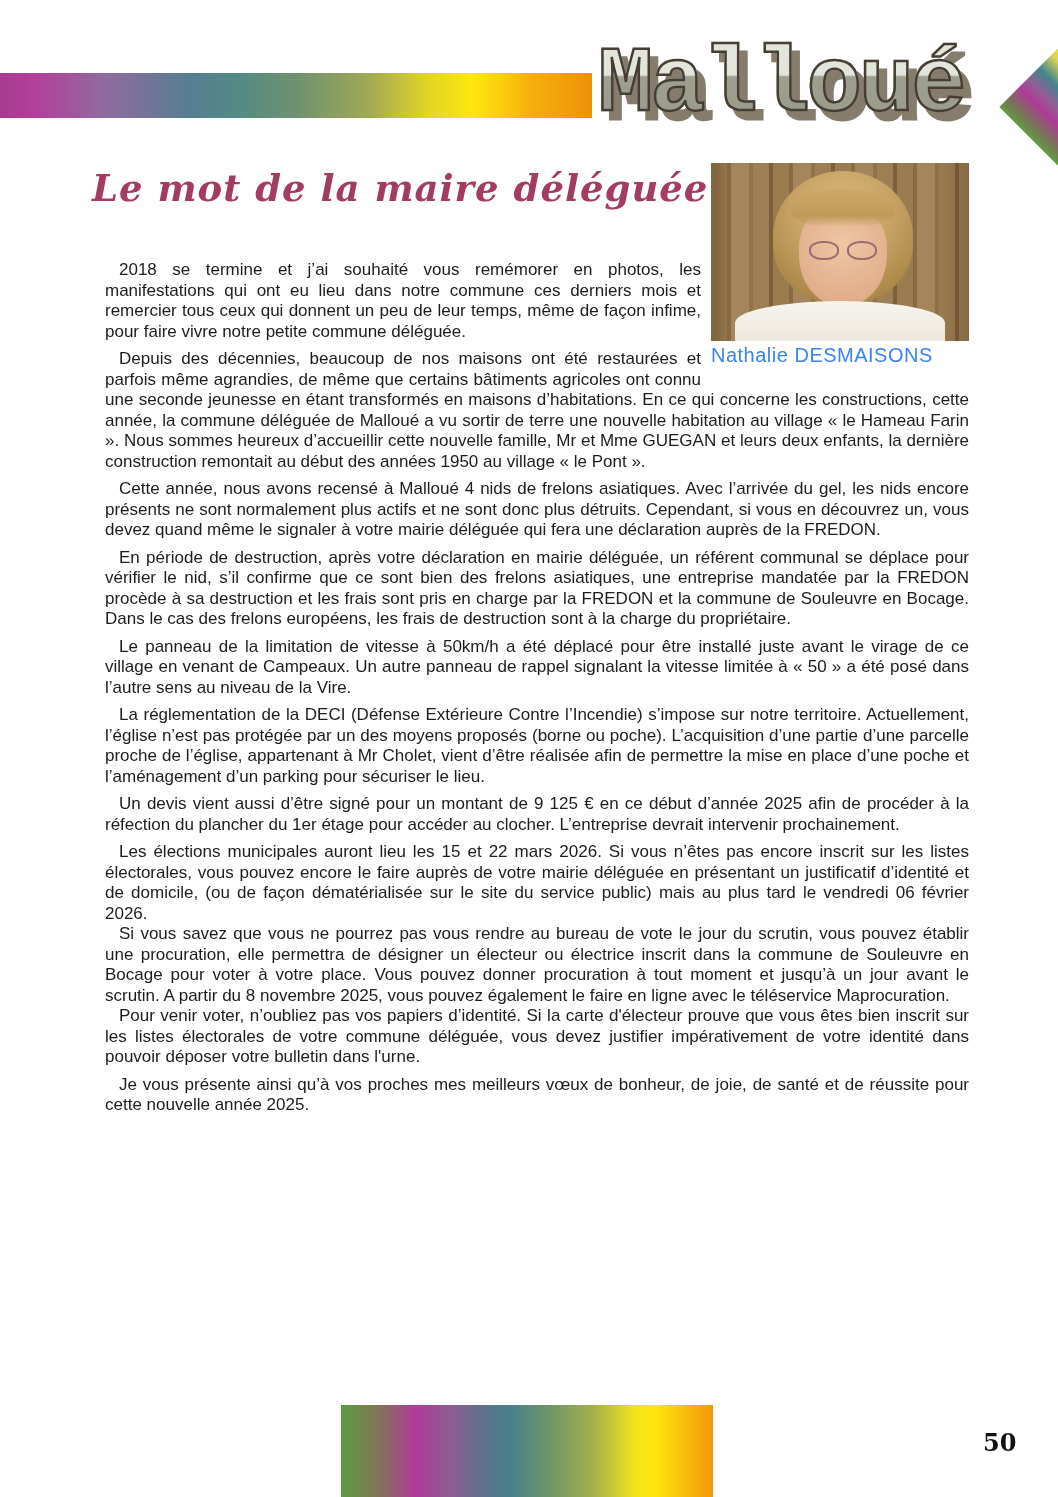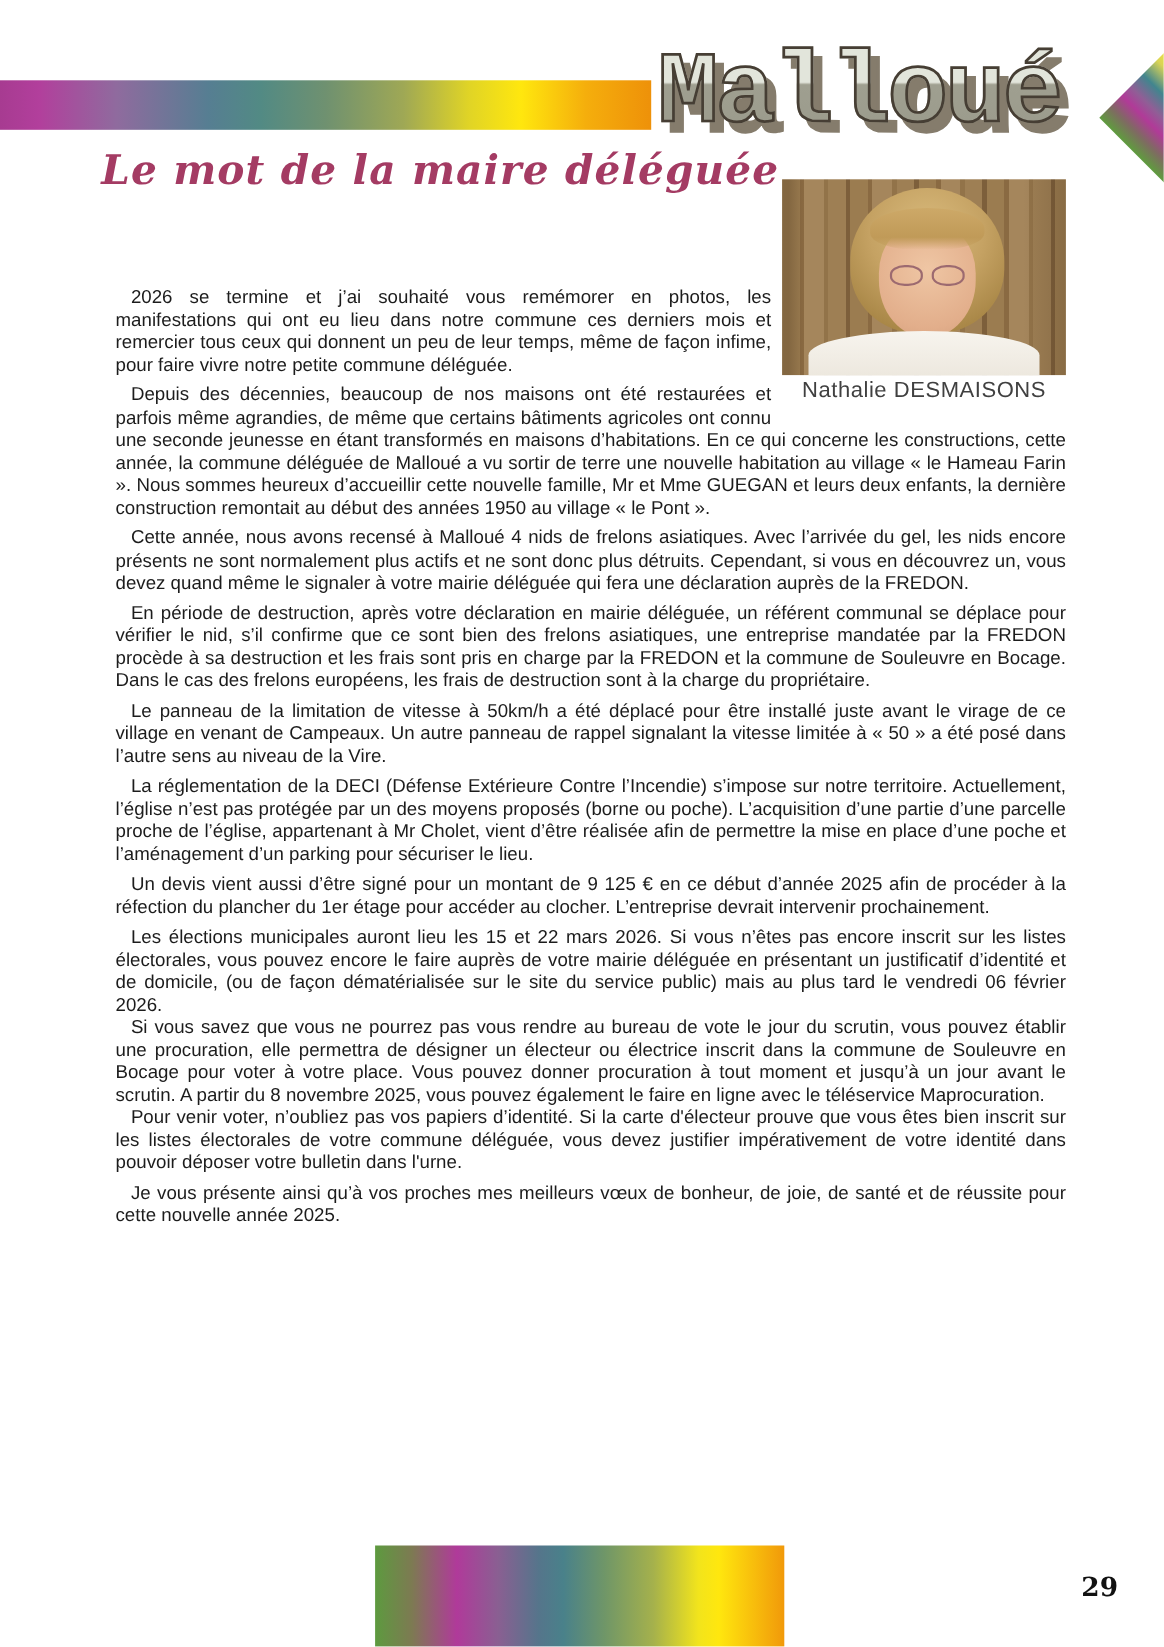--- a/index.html
+++ b/index.html
@@ -52,21 +52,21 @@
     left:1018px; top:62px;
     width:90px; height:90px;
     transform:rotate(45deg);
     background:linear-gradient(to bottom,
       #f6e93c 0%, #d8d356 18%, #41858e 38%, #8f5f96 55%, #b13a98 68%, #7f6a62 84%, #5f9c3e 100%);
   }
 
   
   .script-heading{
     position:absolute;
-    left:92px; top:132px;
+    left:92px; top:166px;
     margin:0;
     font-family:"DejaVu Serif", serif;
     font-style:italic;
     font-weight:bold;
     font-size:37px;
     letter-spacing:1px;
     color:#a43b63;
     white-space:nowrap;
   }
 
@@ -139,24 +139,23 @@
   .photo-glasses::before{ left:0; }
   .photo-glasses::after{ right:0; }
   .photo-blouse{
     position:absolute; left:24px; top:138px;
     width:210px; height:44px;
     border-radius:50% 50% 0 0;
     background:linear-gradient(180deg,#f7f4ee 0%, #ece7dd 100%);
   }
   .caption{
     margin:4px 0 0 0;
-    text-align:center;
     font-size:20px;
     letter-spacing:.5px;
-    color:#404040;
+    color:#3b82f6;
     text-indent:0;
   }
 
   
   .bottom-bar{
     position:absolute;
     left:341px; top:1405px;
     width:372px; height:92px;
     background:linear-gradient(90deg,
       #5d9a3f 0%, #7d7a52 9%, #b03a9a 20%, #8a5f92 30%, #55758b 40%,
@@ -194,30 +193,30 @@
         <div class="photo-plank-shade"></div>
         <div class="photo-hair"></div>
         <div class="photo-face"></div>
         <div class="photo-fringe"></div>
         <div class="photo-glasses"></div>
         <div class="photo-blouse"></div>
       </div>
       <figcaption class="caption">Nathalie DESMAISONS</figcaption>
     </figure>
 
-    <p class="first">2026 se termine et j’ai souhaité vous remémorer en photos, les manifestations qui ont eu lieu dans notre commune ces derniers mois et remercier tous ceux qui donnent un peu de leur temps, même de façon infime, pour faire vivre notre petite commune déléguée.</p>
+    <p class="first">2018 se termine et j’ai souhaité vous remémorer en photos, les manifestations qui ont eu lieu dans notre commune ces derniers mois et remercier tous ceux qui donnent un peu de leur temps, même de façon infime, pour faire vivre notre petite commune déléguée.</p>
     <p>Depuis des décennies, beaucoup de nos maisons ont été restaurées et parfois même agrandies, de même que certains bâtiments agricoles ont connu une seconde jeunesse en étant transformés en maisons d’habitations. En ce qui concerne les constructions, cette année, la commune déléguée de Malloué a vu sortir de terre une nouvelle habitation au village « le Hameau Farin ». Nous sommes heureux d’accueillir cette nouvelle famille, Mr et Mme GUEGAN et leurs deux enfants, la dernière construction remontait au début des années 1950 au village « le Pont ».</p>
     <p>Cette année, nous avons recensé à Malloué 4 nids de frelons asiatiques. Avec l’arrivée du gel, les nids encore présents ne sont normalement plus actifs et ne sont donc plus détruits. Cependant, si vous en découvrez un, vous devez quand même le signaler à votre mairie déléguée qui fera une déclaration auprès de la FREDON.</p>
     <p>En période de destruction, après votre déclaration en mairie déléguée, un référent communal se déplace pour vérifier le nid, s’il confirme que ce sont bien des frelons asiatiques, une entreprise mandatée par la FREDON procède à sa destruction et les frais sont pris en charge par la FREDON et la commune de Souleuvre en Bocage. Dans le cas des frelons européens, les frais de destruction sont à la charge du propriétaire.</p>
     <p>Le panneau de la limitation de vitesse à 50km/h a été déplacé pour être installé juste avant le virage de ce village en venant de Campeaux. Un autre panneau de rappel signalant la vitesse limitée à « 50 » a été posé dans l’autre sens au niveau de la Vire.</p>
     <p>La réglementation de la DECI (Défense Extérieure Contre l’Incendie) s’impose sur notre territoire. Actuellement, l’église n’est pas protégée par un des moyens proposés (borne ou poche). L’acquisition d’une partie d’une parcelle proche de l’église, appartenant à Mr Cholet, vient d’être réalisée afin de permettre la mise en place d’une poche et l’aménagement d’un parking pour sécuriser le lieu.</p>
     <p>Un devis vient aussi d’être signé pour un montant de 9 125 € en ce début d’année 2025 afin de procéder à la réfection du plancher du 1er étage pour accéder au clocher.  L’entreprise devrait intervenir prochainement.</p>
     <p>Les élections municipales auront lieu les 15 et 22 mars 2026. Si vous n’êtes pas encore inscrit sur les listes électorales, vous pouvez encore le faire auprès de votre mairie déléguée en présentant un justificatif d’identité et de domicile, (ou de façon dématérialisée sur le site du service public) mais au plus tard le vendredi 06 février 2026.</p>
     <p class="tight">Si vous savez que vous ne pourrez pas vous rendre au bureau de vote le jour du scrutin, vous pouvez établir une procuration, elle permettra de désigner un électeur ou électrice inscrit dans la commune de Souleuvre en Bocage pour voter à votre place. Vous pouvez donner procuration à tout moment et jusqu’à un jour avant le scrutin. A partir du 8 novembre 2025, vous pouvez également le faire en ligne avec le téléservice Maprocuration.</p>
     <p class="tight">Pour venir voter, n’oubliez pas vos papiers d’identité. Si la carte d'électeur prouve que vous êtes bien inscrit sur les listes électorales de votre commune déléguée, vous devez justifier impérativement de votre identité dans pouvoir déposer votre bulletin dans l'urne.</p>
     <p>Je vous présente ainsi qu’à vos proches mes meilleurs vœux de bonheur, de joie, de santé et de réussite pour cette nouvelle année 2025.</p>
   </div>
 
   <div class="bottom-bar"></div>
 
-  <div class="page-number">29</div>
+  <div class="page-number">50</div>
 
 </div>
 
 </body></html>

